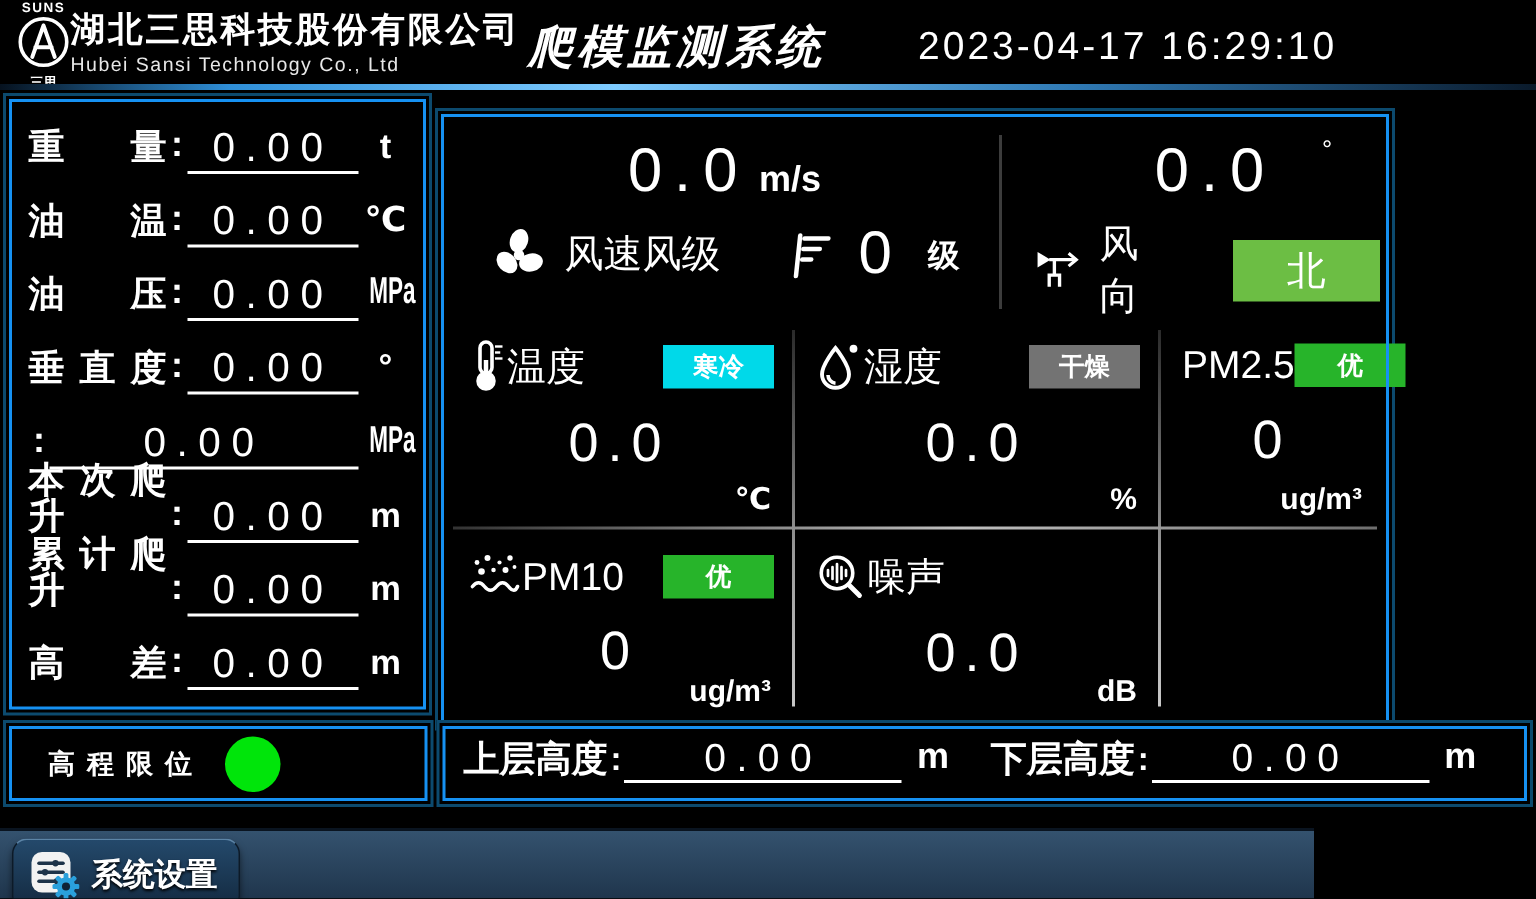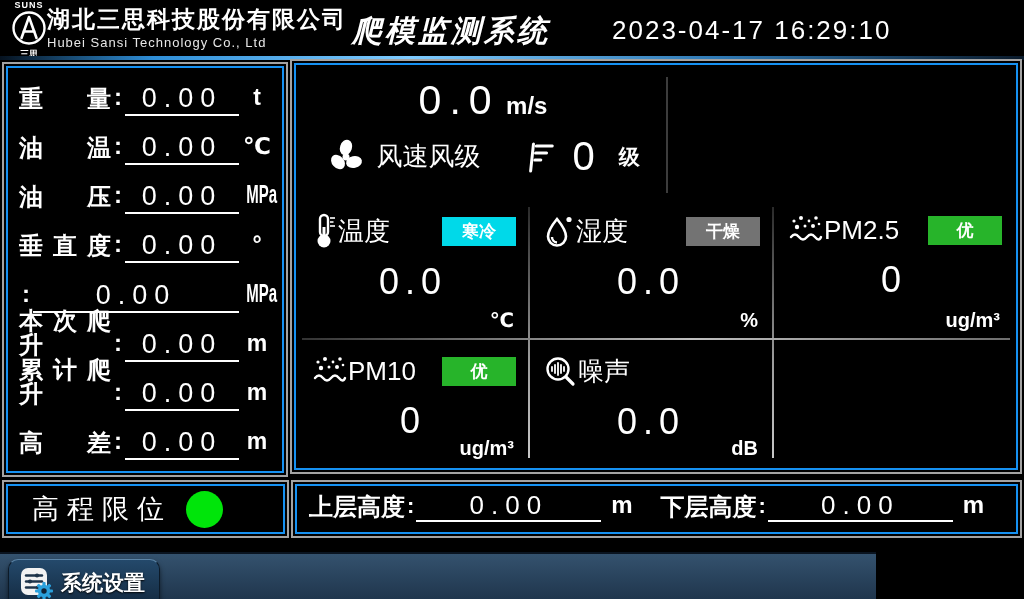--- a/index.html
+++ b/index.html
@@ -13,25 +13,25 @@
   .logo-cn   { font-size:9px; font-weight:bold; line-height:9px; }
   .company { position:absolute; left:47px; top:6px; }
   .company-cn { font-size:23px; font-weight:bold; letter-spacing:2px; line-height:27px; }
   .company-en { font-size:13px; color:#e8e8e8; letter-spacing:1px; margin-top:2px; }
   .page-title { position:absolute; left:352px; top:11px; font-size:30px; font-weight:bold; letter-spacing:3px;font-style:italic; }
   .datetime { position:absolute; left:612px; top:15px; font-size:26px; letter-spacing:2px; }
   #header-line { position:absolute; left:0; top:56px; width:1024px; height:4px;
     background:linear-gradient(90deg,#06121f 0%,#2f8fd8 15%,#7ecbff 40%,#2f79b4 70%,#0a1a2b 100%); }
 
   
-  .panel { position:absolute; background:#000; border:2px solid #a3a3a3; }
+  .panel { position:absolute; background:#000; border:2px solid #0c4a6e; }
   .panel::after { content:''; position:absolute; inset:2px; border:2px solid #1691f2; pointer-events:none; }
 
   #left-panel   { left:2px;   top:62px;  width:286px; height:415px; }
-  #main-panel   { left:290px; top:59px;  width:732px; height:415px; }
+  #main-panel   { left:290px; top:72px;  width:640px; height:415px; }
   #limit-panel  { left:2px;   top:480px; width:287px; height:58px; }
   #height-panel { left:291px; top:480px; width:731px; height:58px; }
 
   
   .lrows { position:absolute; inset:9px 9px; display:flex; flex-direction:column; justify-content:space-around; }
   .lrow { display:flex; align-items:flex-end; height:47px; padding:0 2px 5px 6px; }
   .llabel { width:92px; font-size:24px; font-weight:bold; line-height:1; padding-bottom:5px;
             text-align:justify; text-align-last:justify; }
   .lcolon { width:14px; font-size:24px; font-weight:bold; padding-bottom:5px; text-align:center; }
   .lvalue { flex:1; border-bottom:2px solid #fff; text-align:center; font-size:27px; letter-spacing:7px; line-height:1.15; }
@@ -70,21 +70,21 @@
   .c11 { left:232px; top:141px; width:238px; bottom:0; }
   .cell-head { display:flex; align-items:center; gap:0; padding:12px 10px 0 12px; }
   .cell-name { font-size:26px; }
   .badge { margin-left:auto; min-width:74px; height:29px; padding:0 8px; display:flex; align-items:center;
            justify-content:center; font-size:17px; font-weight:bold; color:#fff; }
   .cell-val { text-align:center; font-size:36px; letter-spacing:6px; margin-top:12px; }
   .cell-unit { position:absolute; right:12px; bottom:4px; font-size:20px; font-weight:bold; }
 
   
   .limit-inner { position:absolute; inset:8px; display:flex; align-items:center; padding-left:20px; }
-  .limit-label { font-size:27px; font-weight:normal; letter-spacing:8px; }
+  .limit-label { font-size:18px; font-weight:bold; letter-spacing:8px; }
   .limit-dot { width:37px; height:37px; border-radius:50%; background:#00e50a; margin-left:14px; }
   .height-inner { position:absolute; inset:8px; display:flex; align-items:flex-end; padding:0 14px 6px 8px; gap:14px; }
   .hgroup { display:flex; align-items:flex-end; flex:1; }
   .hlabel { font-size:24px; font-weight:bold; line-height:1; padding-bottom:3px; }
   .hcolon { font-size:22px; font-weight:bold; padding:0 2px 3px 2px; }
   .hline { flex:1; border-bottom:2px solid #fff; text-align:center; font-size:26px; letter-spacing:7px; line-height:1.1; max-width:185px; }
   .hunit { font-size:24px; font-weight:bold; padding:0 0 3px 10px; }
 
   
   #taskbar { position:absolute; left:0; top:552px; width:876px; height:59px;
@@ -204,20 +204,37 @@
               <line x1="11" y1="21" x2="17" y2="21"></line>
             </g>
           </svg>
           <span class="level-num">0</span>
           <span class="level-unit">级</span>
         </div>
       </div>
 
       <div class="wind-vdiv"></div>
 
+      <div class="wind-right">
+        <div class="dir-top">
+          <span class="big-num">0.0</span>
+          <span class="deg">°</span>
+        </div>
+        <div class="dir-row2">
+          <svg width="36" height="34" viewBox="0 0 36 34">
+            <polygon points="2,3 12,9 2,15" fill="#fff"></polygon>
+            <line x1="11" y1="9" x2="31" y2="9" stroke="#fff" stroke-width="2.6"></line>
+            <polyline points="26,4 32,9 26,14" fill="none" stroke="#fff" stroke-width="2.4"></polyline>
+            <line x1="15" y1="9" x2="15" y2="20" stroke="#fff" stroke-width="2.6"></line>
+            <path d="M11 30 L11 21 L19 21 L19 30" fill="none" stroke="#fff" stroke-width="2.6"></path>
+          </svg>
+          <span class="wind-label">风向</span>
+          <div class="dir-btn">北</div>
+        </div>
+      </div>
 
       <div class="grid">
         <div class="gvd gvd1"></div>
         <div class="gvd gvd2"></div>
         <div class="ghd"></div>
 
         <div class="cell c00">
           <div class="cell-head">
             <svg width="26" height="36" viewBox="0 0 26 36">
               <rect x="8" y="2" width="8" height="21" rx="4" fill="none" stroke="#fff" stroke-width="2.4"></rect>

